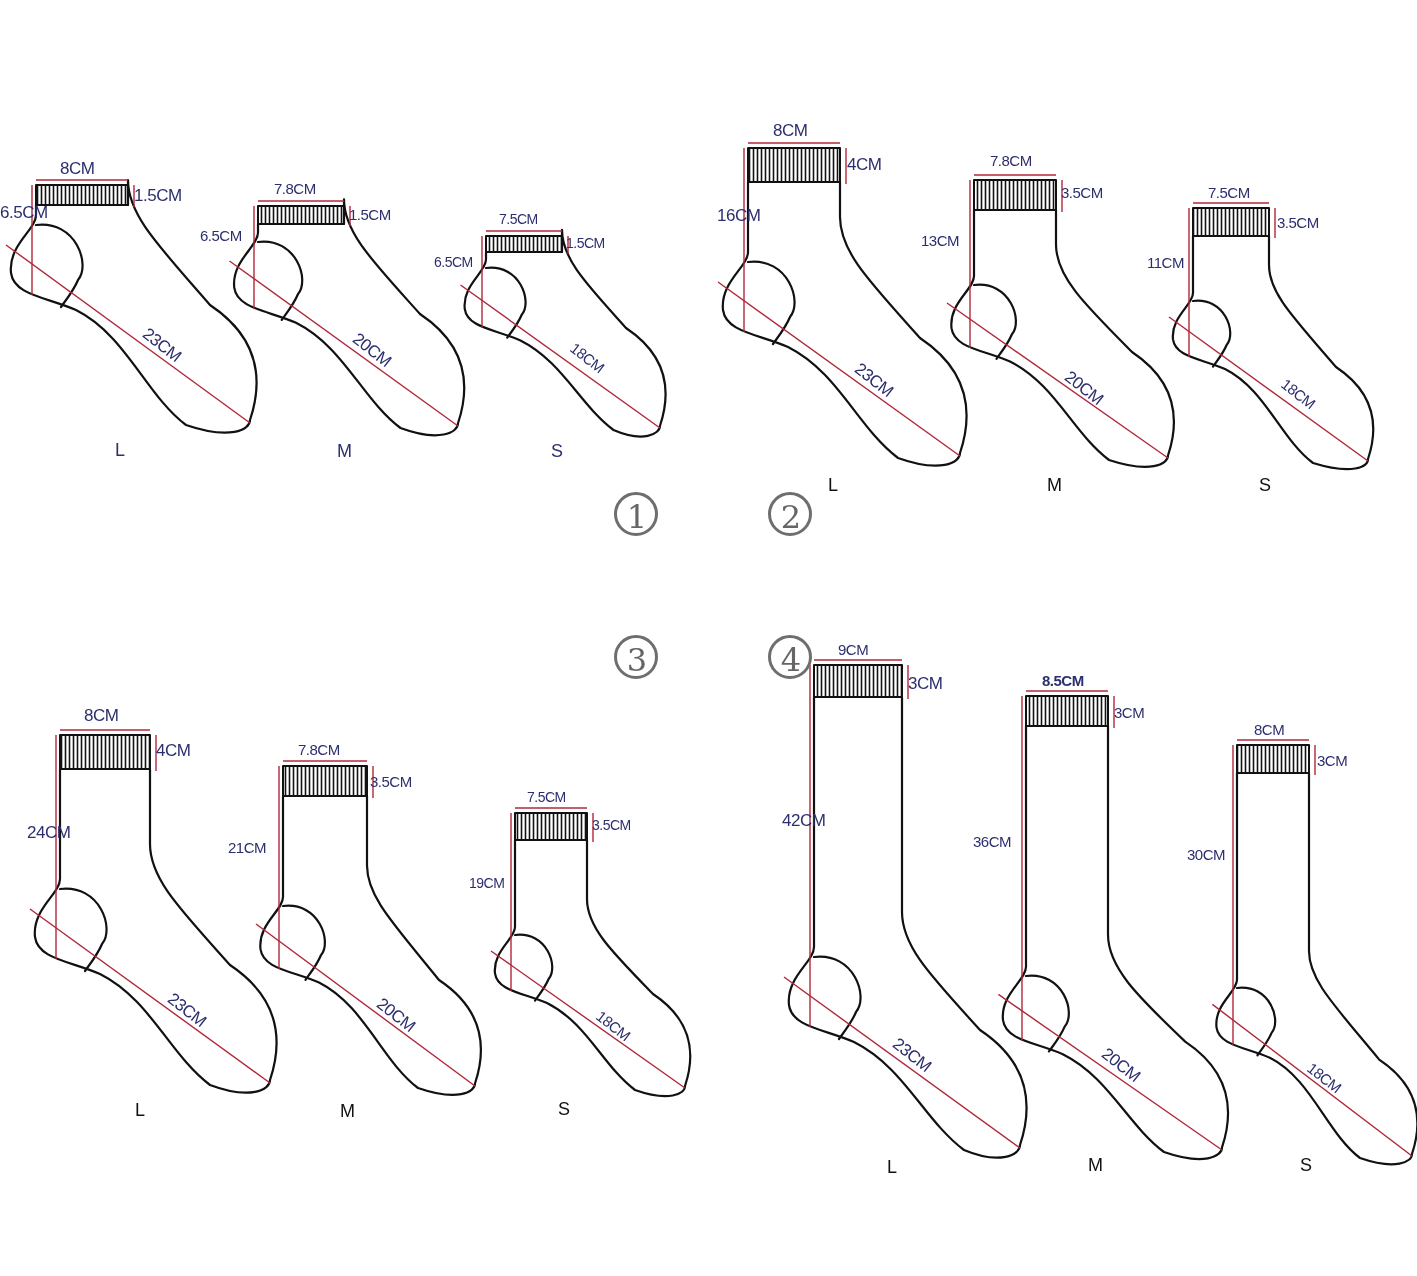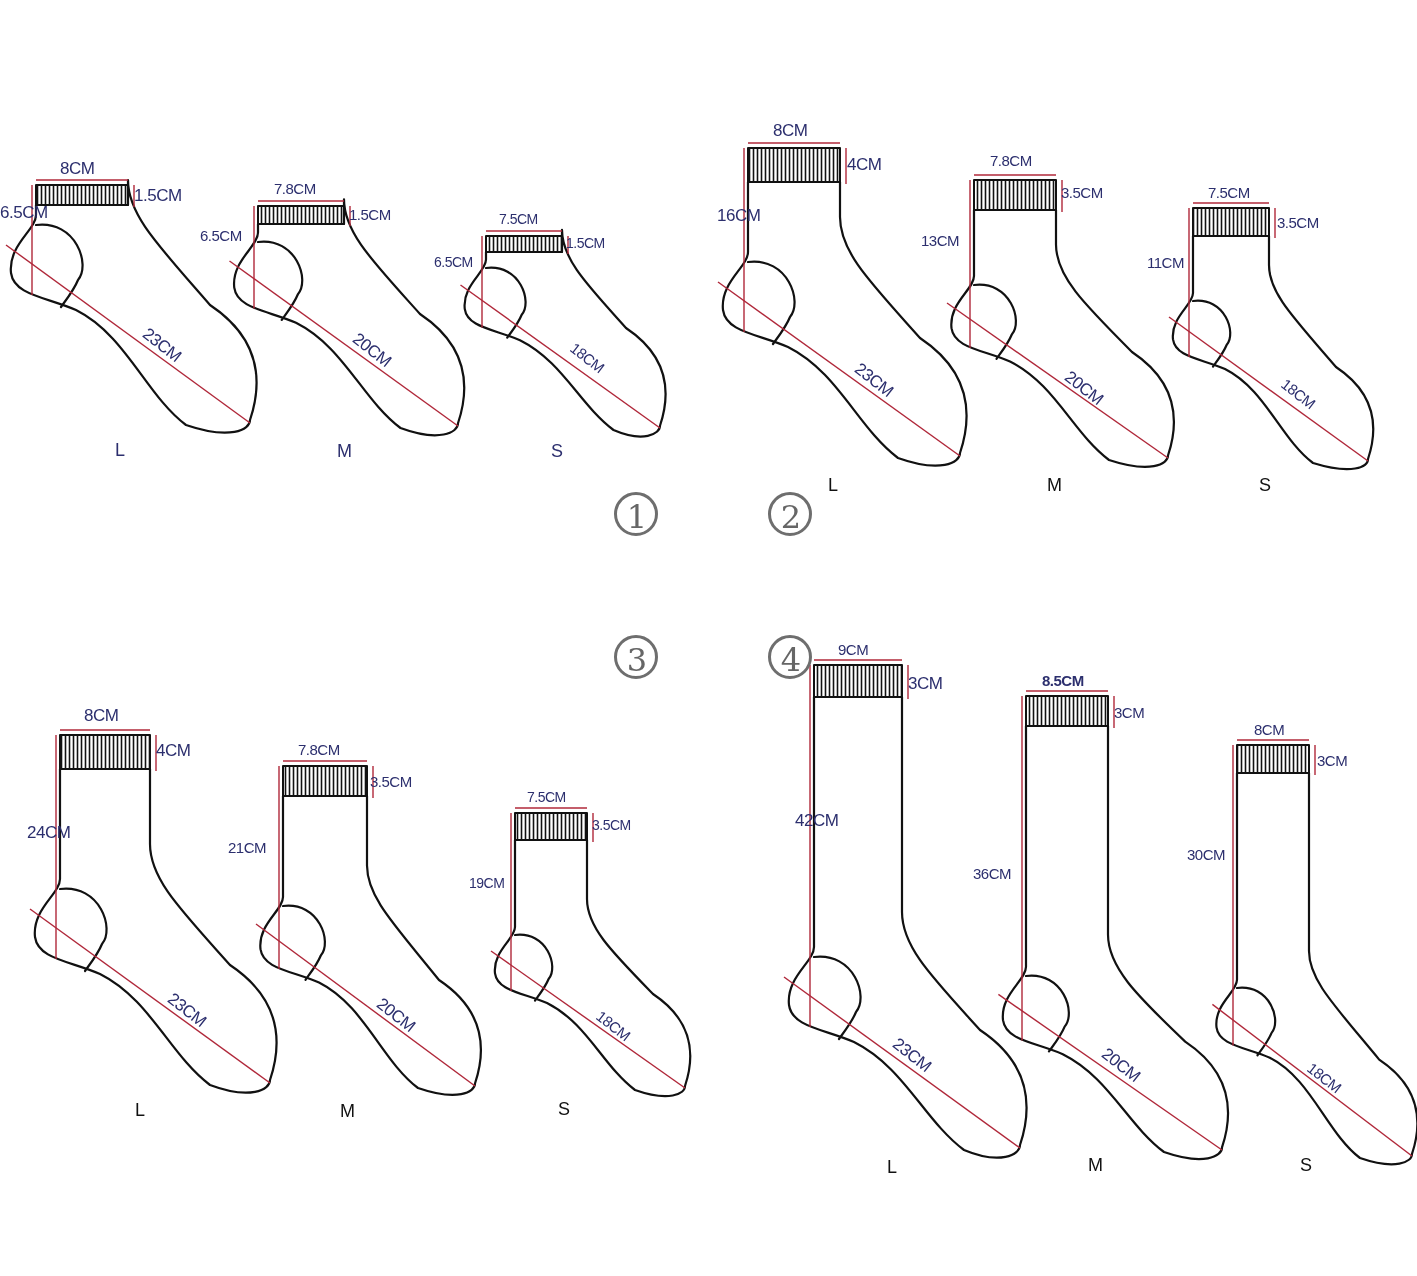--- a/index.html
+++ b/index.html
@@ -182,27 +182,27 @@
     <div class="lbl sm" style="left:592px;top:818px;font-size:14px;">3.5CM</div>
     <div class="lbl sm" style="left:469px;top:876px;font-size:14px;">19CM</div>
     <div class="lbl rot" style="left:603px;top:1008px;font-size:15px;transform:rotate(38deg);">18CM</div>
     <div class="size dark" style="left:558px;top:1100px;">S</div>
   </div>
 
   <div>
 
     <div class="lbl sm" style="left:838px;top:642px;">9CM</div>
     <div class="lbl" style="left:908px;top:675px;">3CM</div>
-    <div class="lbl" style="left:782px;top:812px;margin-left:13px;">42CM</div>
+    <div class="lbl" style="left:782px;top:812px;">42CM</div>
     <div class="lbl rot" style="left:900px;top:1035px;transform:rotate(38deg);">23CM</div>
     <div class="size dark" style="left:887px;top:1158px;">L</div>
 
     <div class="lbl sm" style="left:1042px;top:673px;font-weight:bold;">8.5CM</div>
     <div class="lbl sm" style="left:1114px;top:705px;">3CM</div>
-    <div class="lbl sm" style="left:973px;top:834px;margin-top:32px;">36CM</div>
+    <div class="lbl sm" style="left:973px;top:834px;">36CM</div>
     <div class="lbl rot" style="left:1109px;top:1045px;transform:rotate(38deg);">20CM</div>
     <div class="size dark" style="left:1088px;top:1156px;">M</div>
 
     <div class="lbl sm" style="left:1254px;top:722px;">8CM</div>
     <div class="lbl sm" style="left:1317px;top:753px;">3CM</div>
     <div class="lbl sm" style="left:1187px;top:847px;">30CM</div>
     <div class="lbl rot" style="left:1314px;top:1060px;font-size:15px;transform:rotate(38deg);">18CM</div>
     <div class="size dark" style="left:1300px;top:1156px;">S</div>
   </div>
 </div>

